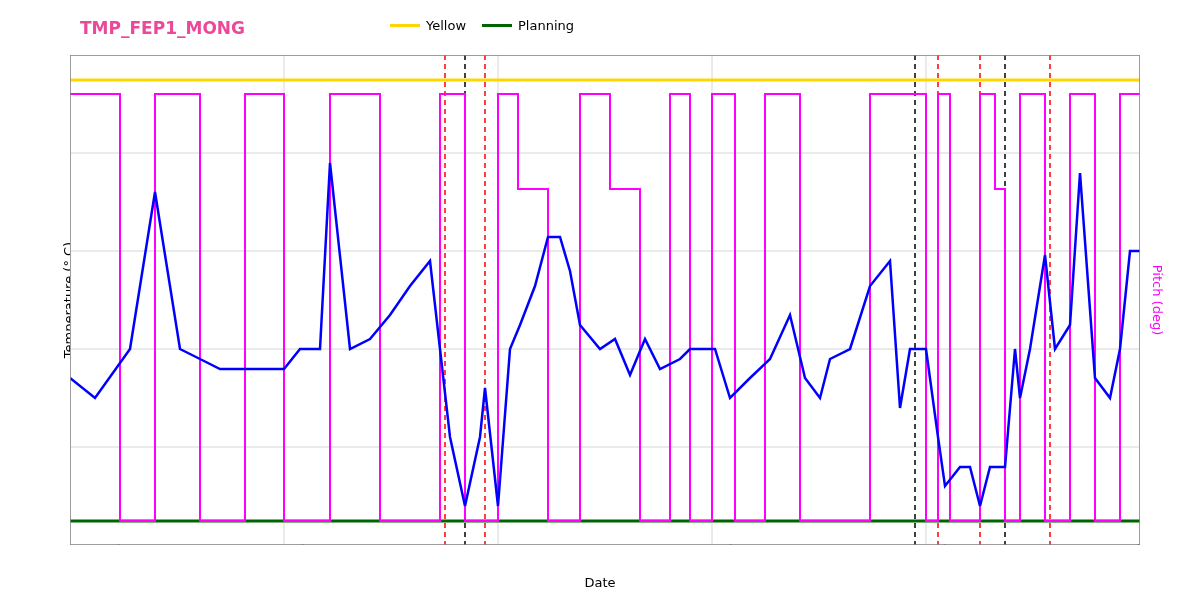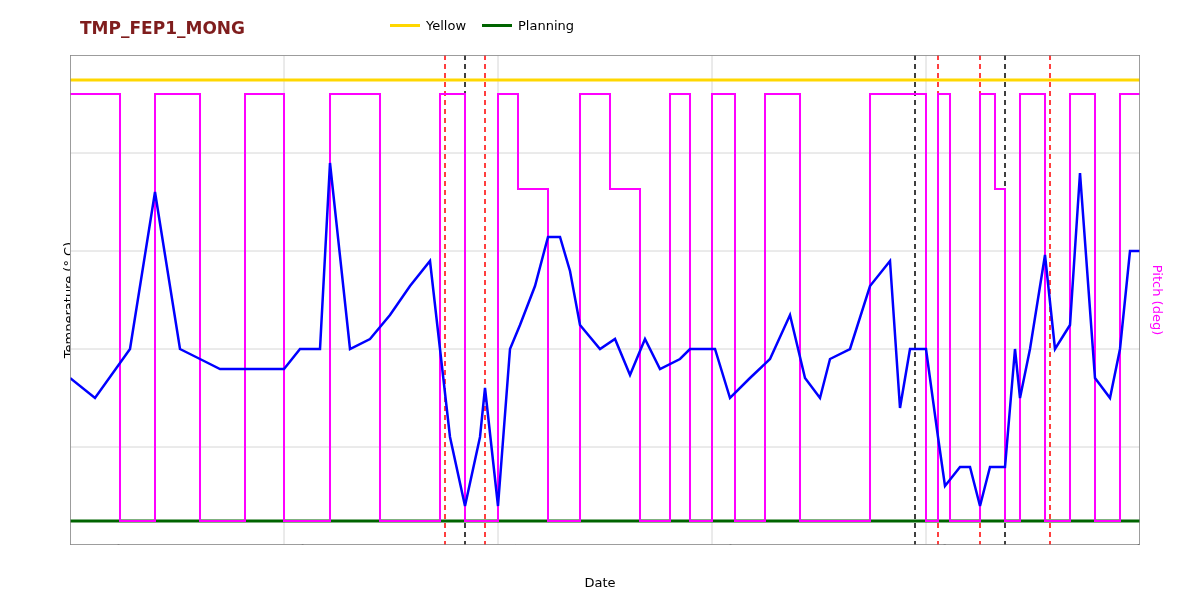--- a/index.html
+++ b/index.html
@@ -16,21 +16,21 @@
       position: relative;
       background: #fff;
       padding: 20px 60px 70px 70px;
     }
     .chart-title {
       position: absolute;
       top: 18px;
       left: 80px;
       font-size: 17px;
       font-weight: bold;
-      color: #7f1d1d;
+      color: #ec4899;
     }
     .legend {
       position: absolute;
       top: 18px;
       left: 390px;
       display: flex;
       align-items: center;
       gap: 16px;
     }
     .legend-item {

